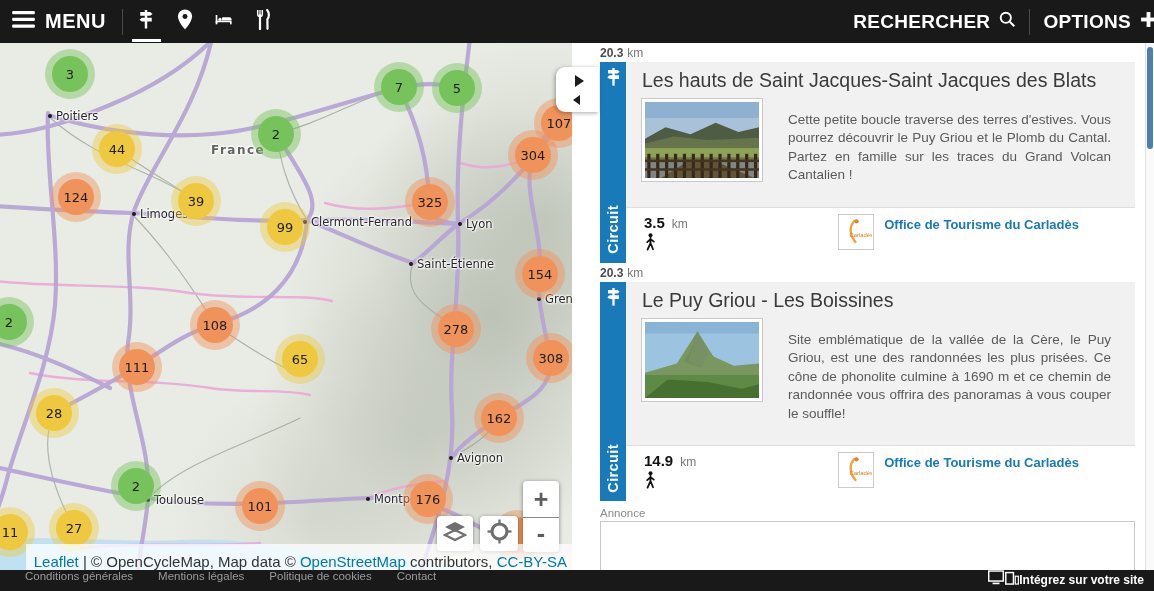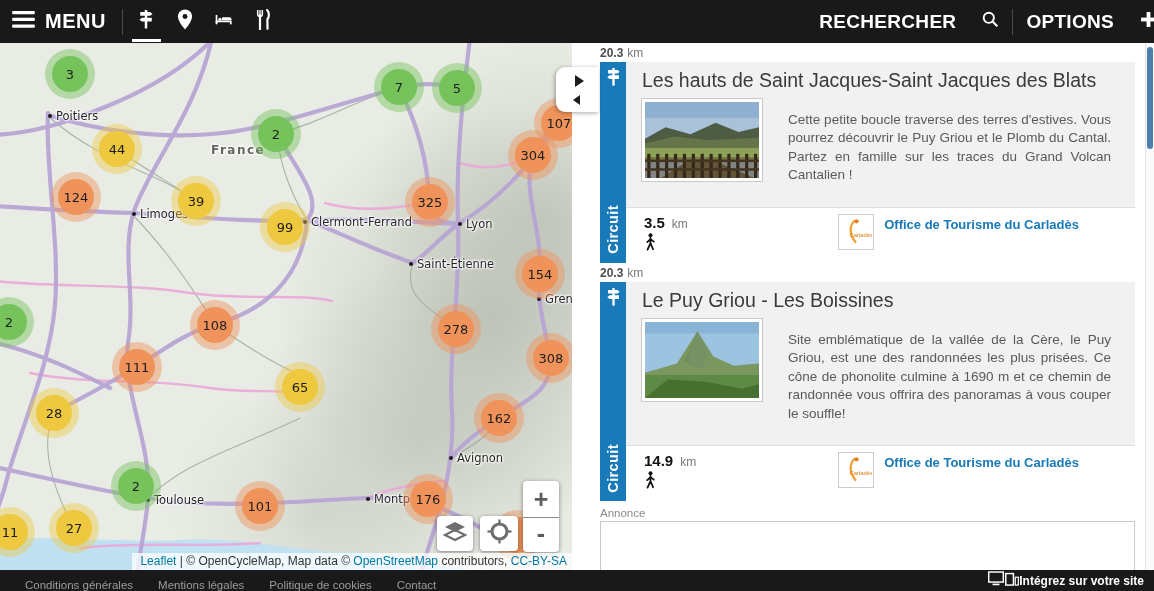--- a/index.html
+++ b/index.html
@@ -9,21 +9,21 @@
   
   .topbar{position:absolute;left:0;top:0;width:1154px;height:43px;background:#191919;
           display:flex;align-items:center;color:#fff;z-index:50}
   .menu-btn{display:flex;align-items:center;gap:10px;padding:0 16px 0 12px;cursor:pointer}
   .menu-label{font-size:20px;font-weight:bold;letter-spacing:.5px}
   .tb-sep{width:1px;height:26px;background:#4a4a4a}
   .tabs{display:flex;align-items:stretch;height:100%;margin-left:4px}
   .tab{width:39px;display:flex;align-items:center;justify-content:center;position:relative;cursor:pointer}
   .tab.active:after{content:"";position:absolute;left:5px;right:5px;bottom:1px;height:3.5px;background:#fff}
   .tb-right{margin-left:auto;display:flex;align-items:center;height:100%}
-  .tb-btn{display:flex;align-items:center;gap:26px;font-size:19px;font-weight:bold;
+  .tb-btn{display:flex;align-items:center;gap:9px;font-size:19px;font-weight:bold;
           padding:0 13px;cursor:pointer;letter-spacing:.3px;white-space:nowrap}
   .tb-btn.options{padding-right:0;margin-right:-3px}
 
   
   .map{position:absolute;left:0;top:43px;width:572px;height:527px;overflow:hidden;
        background:
         radial-gradient(circle at 86% 52%, rgba(128,134,118,.30), transparent 38%),
         radial-gradient(circle at 74% 74%, rgba(128,134,118,.24), transparent 30%),
         radial-gradient(circle at 95% 33%, rgba(128,134,118,.26), transparent 28%),
         radial-gradient(circle at 55% 90%, rgba(128,134,118,.16), transparent 25%),
@@ -44,21 +44,21 @@
   .cluster.orange{background:#f0935a;box-shadow:0 0 0 7px rgba(240,147,90,.45)}
   .map-ctrl{position:absolute;background:#fff;border-radius:4px;box-shadow:0 1px 4px rgba(0,0,0,.45);
        z-index:5;display:flex;align-items:center;justify-content:center;cursor:pointer}
   #layers-btn{left:437px;top:473px;width:36px;height:35px}
   #locate-btn{left:480px;top:473px;width:38px;height:35px}
   #zoom-ctrl{left:523px;top:438px;width:36px;height:71px;flex-direction:column;cursor:default}
   .zbtn{height:35px;line-height:35px;width:100%;text-align:center;font-size:25px;font-weight:bold;
         color:#5d5d5d;cursor:pointer}
   .zbtn + .zbtn{border-top:1px solid #8a8a8a;height:34px;line-height:30px}
   .attribution{position:absolute;right:0;bottom:0;height:17px;line-height:17px;
-        background:rgba(255,255,255,.75);padding:0 5px 0 8px;font-size:12px;color:#333;
+        background:rgba(255,255,255,.75);padding:9px 5px 0 8px;font-size:15px;color:#333;
         z-index:6;white-space:nowrap}
   .attr-link{color:#0078a8;cursor:pointer}
 
   
   .panel-tab{position:absolute;left:556px;top:67px;width:43px;height:45px;background:#fff;
         border-radius:9px 0 0 9px;box-shadow:-1px 1px 4px rgba(0,0,0,.35);z-index:45;
         display:flex;flex-direction:column;align-items:center;justify-content:center;gap:8px;cursor:pointer}
   .arr-r{width:0;height:0;border-top:6px solid transparent;border-bottom:6px solid transparent;
         border-left:9px solid #1c1c1c;margin-left:3px}
   .arr-l{width:0;height:0;border-top:5px solid transparent;border-bottom:5px solid transparent;
@@ -95,21 +95,21 @@
   .partial-card{height:20px;overflow:hidden}
 
   
   .scrollbar{position:absolute;right:0;top:43px;width:8px;bottom:21px;background:#fafafa;
         border-left:1px solid #e2e2e2;z-index:40}
   .scroll-thumb{position:absolute;top:4px;left:1px;width:6px;height:102px;background:#4d7fae;
         border-radius:3px;cursor:pointer}
 
   
   .footerbar{position:absolute;left:0;right:0;bottom:0;height:21px;background:#191919;display:flex;
-        align-items:flex-end;z-index:60;color:#9b9b9b;font-size:11.5px}
+        align-items:flex-start;z-index:60;color:#9b9b9b;font-size:11.5px}
   .f-links{display:flex;gap:25px;margin-left:25px}
   .f-link{cursor:pointer}
   .f-right{margin-left:auto;display:flex;align-items:center;gap:28px;margin-right:10px;
         color:#fff;font-weight:bold;font-size:12px}
   .f-item{display:flex;align-items:center;cursor:pointer}
 </style>
 </head>
 <body>
 
 <div class="topbar">
@@ -265,21 +265,21 @@
   <div id="cluster-layer">
       <div class="cluster green" style="left: 52px; top: 13px;">3</div>
       <div class="cluster green" style="left: 258px; top: 73px;">2</div>
       <div class="cluster green" style="left: 381px; top: 26px;">7</div>
       <div class="cluster green" style="left: 439px; top: 27px;">5</div>
       <div class="cluster green" style="left: -9px; top: 261px;">2</div>
       <div class="cluster green" style="left: 118px; top: 425px;">2</div>
       <div class="cluster yellow" style="left: 99px; top: 88px;">44</div>
       <div class="cluster yellow" style="left: 178px; top: 140px;">39</div>
       <div class="cluster yellow" style="left: 267px; top: 166px;">99</div>
-      <div class="cluster yellow" style="left: 282px; top: 326px; text-align: right;">65</div>
+      <div class="cluster yellow" style="left: 282px; top: 298px; text-align: right;">65</div>
       <div class="cluster yellow" style="left: 36px; top: 352px;">28</div>
       <div class="cluster yellow" style="left: 56px; top: 467px;">27</div>
       <div class="cluster yellow" style="left: -8px; top: 471px;">11</div>
       <div class="cluster orange" style="left: 58px; top: 136px;">124</div>
       <div class="cluster orange" style="left: 541px; top: 62px;">107</div>
       <div class="cluster orange" style="left: 515px; top: 94px;">304</div>
       <div class="cluster orange" style="left: 412px; top: 141px;">325</div>
       <div class="cluster orange" style="left: 197px; top: 264px;">108</div>
       <div class="cluster orange" style="left: 119px; top: 306px;">111</div>
       <div class="cluster orange" style="left: 522px; top: 213px;">154</div>

